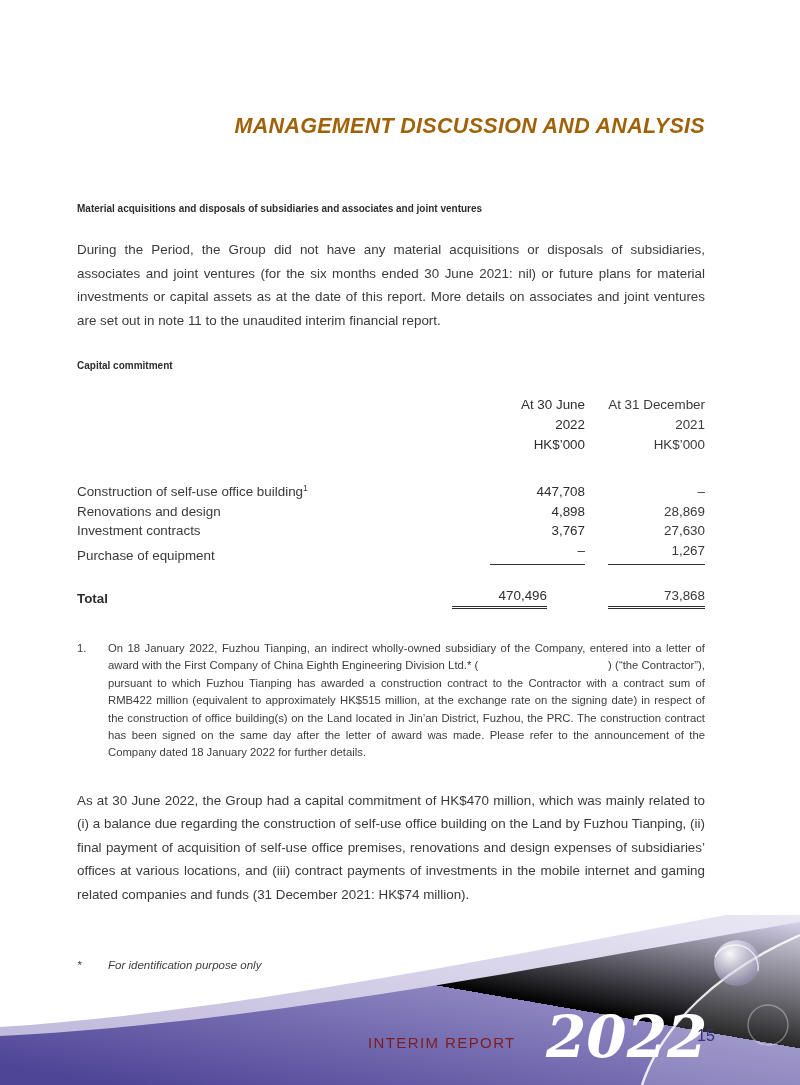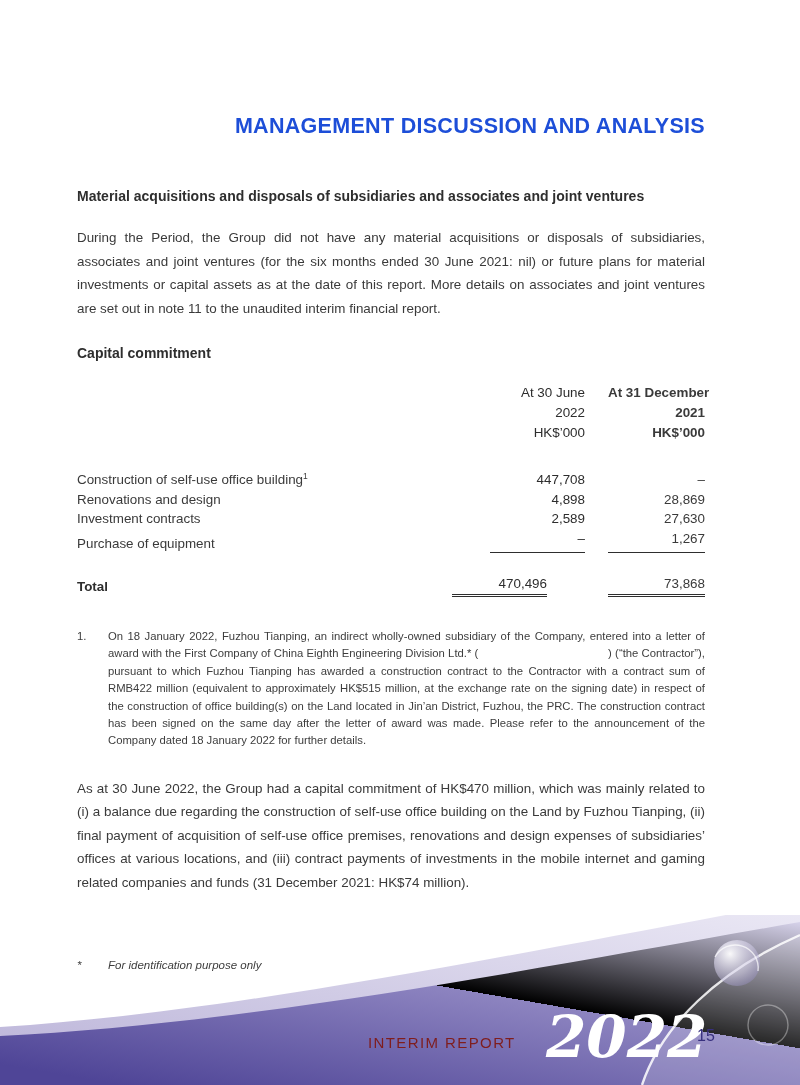--- a/index.html
+++ b/index.html
@@ -3,40 +3,41 @@
 <meta charset="utf-8">
 <style>
   html,body{margin:0;padding:0;background:#ffffff;}
   .page{
     position:relative;width:800px;height:1085px;margin:0 auto;
     background:#ffffff;overflow:hidden;
     font-family:"Liberation Sans",sans-serif;color:#3a3a3a;
   }
   .page-title{
     position:absolute;top:100px;right:95px;
-    font-size:21.5px;font-weight:bold;color:#1d4ed8;letter-spacing:.3px;
+    font-size:21.5px;font-weight:bold;color:#a16207;letter-spacing:.3px;
     white-space:nowrap;
+    font-style:italic;
   }
   .content{
     position:absolute;left:77px;top:188px;width:628px;
     font-size:13.4px;line-height:23.5px;text-align:justify;
   }
   .section-heading{
-    font-size:14px;font-weight:bold;color:#2e2e2e;
-    margin:0 0 21px;text-align:left;line-height:17px;
+    font-size:10px;font-weight:bold;color:#2e2e2e;
+    margin:12px 0 21px;text-align:left;line-height:17px;
   }
   .body-paragraph{margin:0 0 25px;}
   
   .commitment-table{margin-top:4px;text-align:left;}
   .trow{display:flex;line-height:19.6px;align-items:flex-end;}
   .tlabel{flex:1;text-align:left;}
   .v22{width:95px;text-align:right;font-weight:normal;color:#2d2d2d;white-space:nowrap;}
   .v21{width:97px;margin-left:23px;text-align:right;white-space:nowrap;}
   .thead .trow{line-height:20px;}
-  .thead .v21{font-weight:bold;color:#3a3a3a;}
+  .thead .v21{font-weight:normal;color:#3a3a3a;}
   .thead{margin-bottom:27px;}
   .rule-under .v22,.rule-under .v21{border-bottom:1px solid #2e2e2e;padding-bottom:4px;}
   .total-row{margin-top:21px;gap:38px;}
   .total-row .tlabel{font-weight:bold;color:#2d2d2d;}
   .total-row .v22,.total-row .v21{border-bottom:3px double #2e2e2e;}
   sup{font-size:8.5px;vertical-align:super;line-height:0;}
   
   .numbered-footnote{
     display:flex;margin-top:31px;
     font-size:11.3px;line-height:17.4px;color:#3d3d3d;
@@ -110,21 +111,21 @@
 
 
       <div class="trow">
         <span class="tlabel">Renovations and design</span>
         <span class="v22">4,898</span>
         <span class="v21">28,869</span>
       </div>
 
       <div class="trow">
         <span class="tlabel">Investment contracts</span>
-        <span class="v22">2,589</span>
+        <span class="v22">3,767</span>
         <span class="v21">27,630</span>
       </div>
 
       <div class="trow rule-under">
         <span class="tlabel">Purchase of equipment</span>
         <span class="v22">–</span>
         <span class="v21">1,267</span>
       </div>
 
       <div class="trow total-row">

